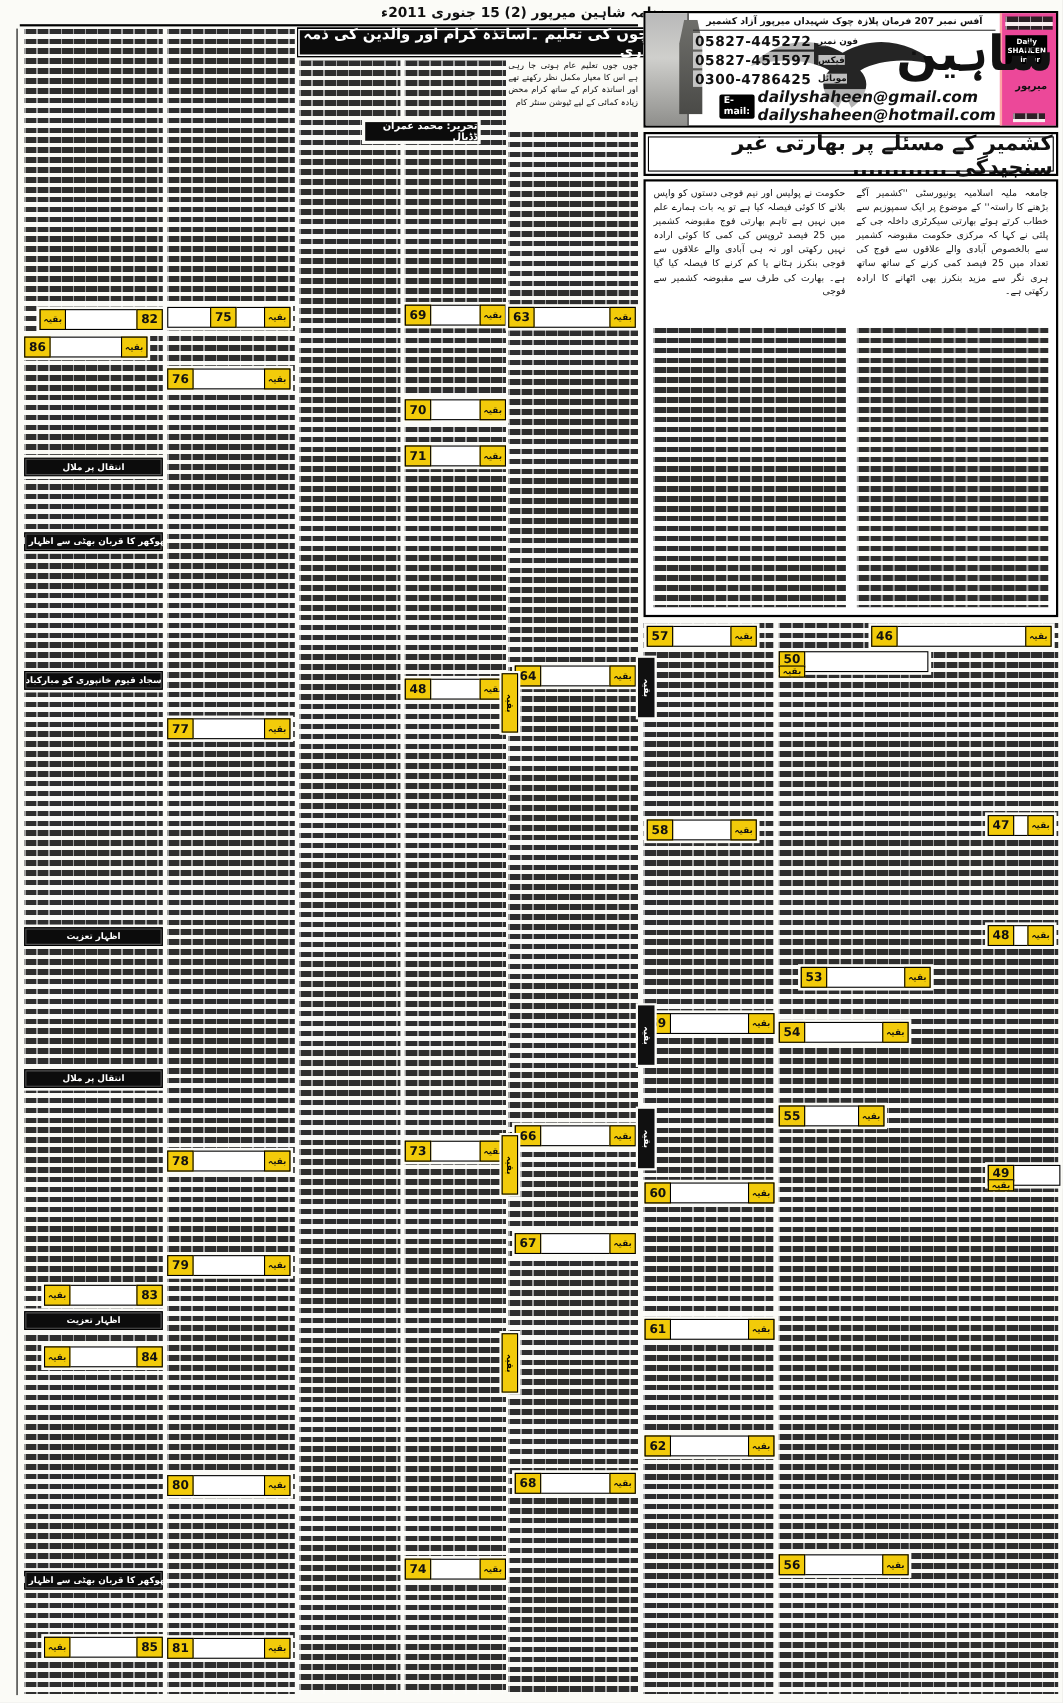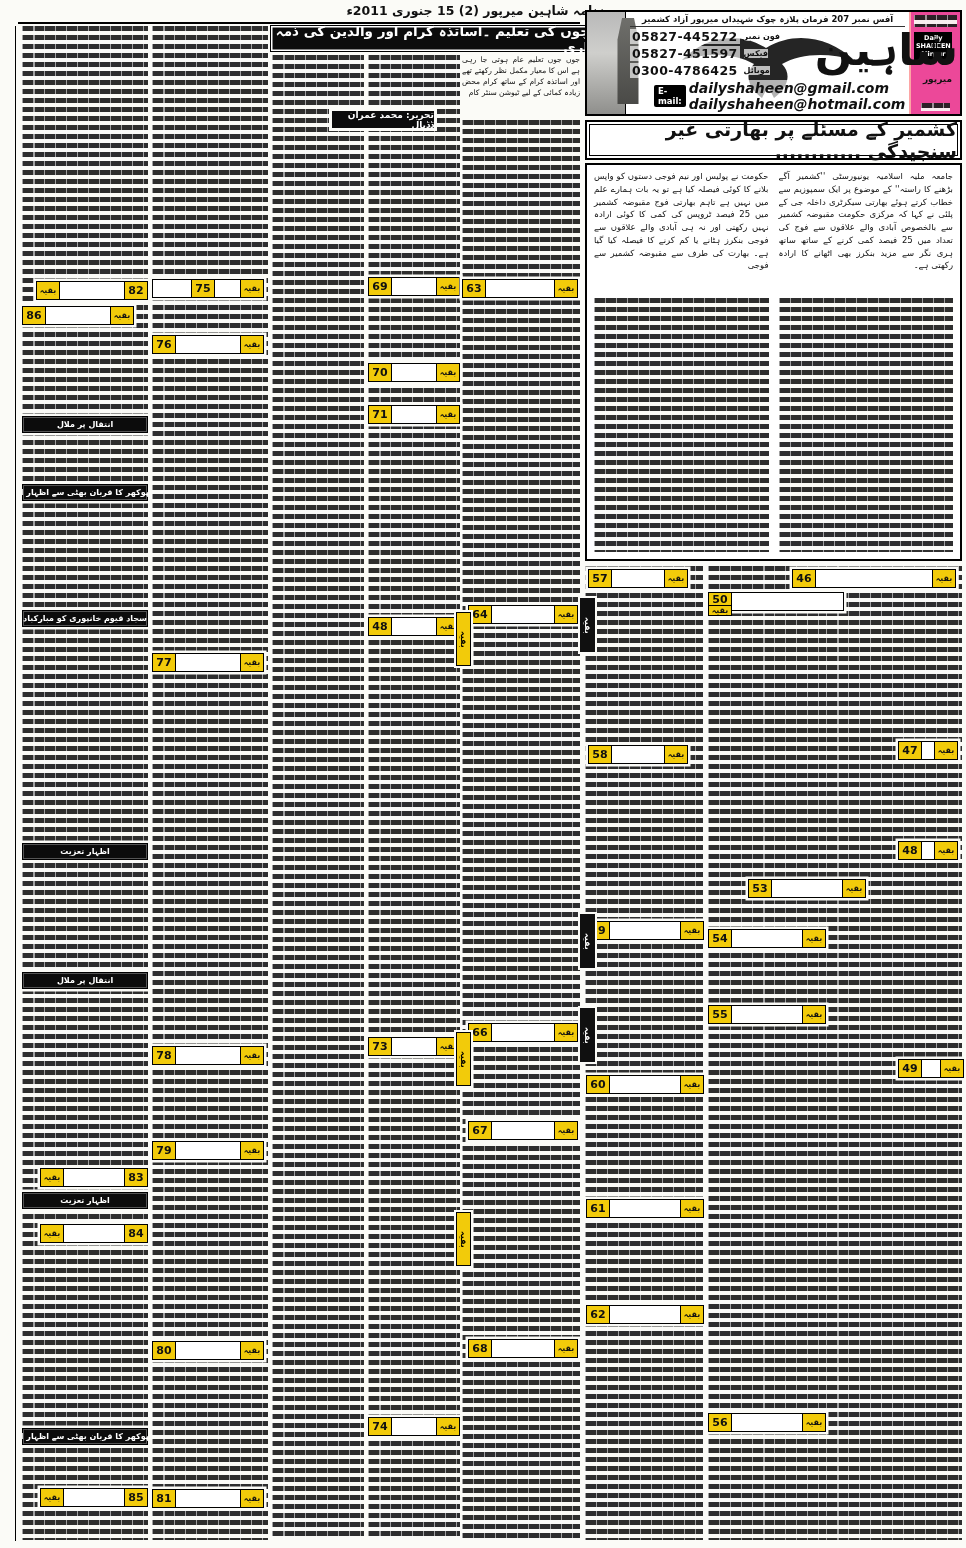--- a/index.html
+++ b/index.html
@@ -284,49 +284,49 @@
       <span class="baqia">بقیہ</span>
     </div>
     <div class="marker" style="left: 586px; top: 1305px; width: 118px;">
       <span class="num">62</span>
       <span class="baqia">بقیہ</span>
     </div>
     <div class="marker" style="left: 708px; top: 592px; width: 136px; flex-direction: column;">
       <span class="num">50</span>
       <span class="baqia">بقیہ</span>
     </div>
-    <div class="marker" style="left: 748px; top: 879px; width: 118px; gap: 48px;">
+    <div class="marker" style="left: 728px; top: 879px; width: 118px; gap: 48px;">
       <span class="num">53</span>
       <span class="baqia">بقیہ</span>
     </div>
     <div class="marker" style="left: 708px; top: 929px; width: 118px;">
       <span class="num">54</span>
       <span class="baqia">بقیہ</span>
     </div>
-    <div class="marker" style="left: 708px; top: 1005px; width: 118px;">
+    <div class="marker" style="left: 708px; top: 1005px; width: 96px;">
       <span class="num">55</span>
       <span class="baqia">بقیہ</span>
     </div>
     <div class="marker" style="left: 708px; top: 1413px; width: 118px;">
       <span class="num">56</span>
       <span class="baqia">بقیہ</span>
     </div>
     <div class="marker" style="left: 792px; top: 569px; width: 164px;">
       <span class="num">46</span>
       <span class="baqia">بقیہ</span>
     </div>
     <div class="marker" style="left: 898px; top: 741px; width: 60px;">
       <span class="num">47</span>
       <span class="baqia">بقیہ</span>
     </div>
     <div class="marker" style="left: 898px; top: 841px; width: 60px;">
       <span class="num">48</span>
       <span class="baqia">بقیہ</span>
     </div>
-    <div class="marker" style="left: 898px; top: 1059px; width: 66px;">
+    <div class="marker" style="left: 898px; top: 1059px; width: 66px; flex-direction: column;">
       <span class="num">49</span>
       <span class="baqia">بقیہ</span>
     </div>
     <div class="vtab dark" style="left: 580px; top: 598px;">بقیہ</div>
     <div class="vtab dark" style="left: 580px; top: 914px;">بقیہ</div>
     <div class="vtab dark" style="left: 580px; top: 1008px;">بقیہ</div>
     <div class="vtab yellow" style="left: 456px; top: 612px;">بقیہ</div>
     <div class="vtab yellow" style="left: 456px; top: 1032px;">بقیہ</div>
     <div class="vtab yellow" style="left: 456px; top: 1212px;">بقیہ</div>
   </div>

